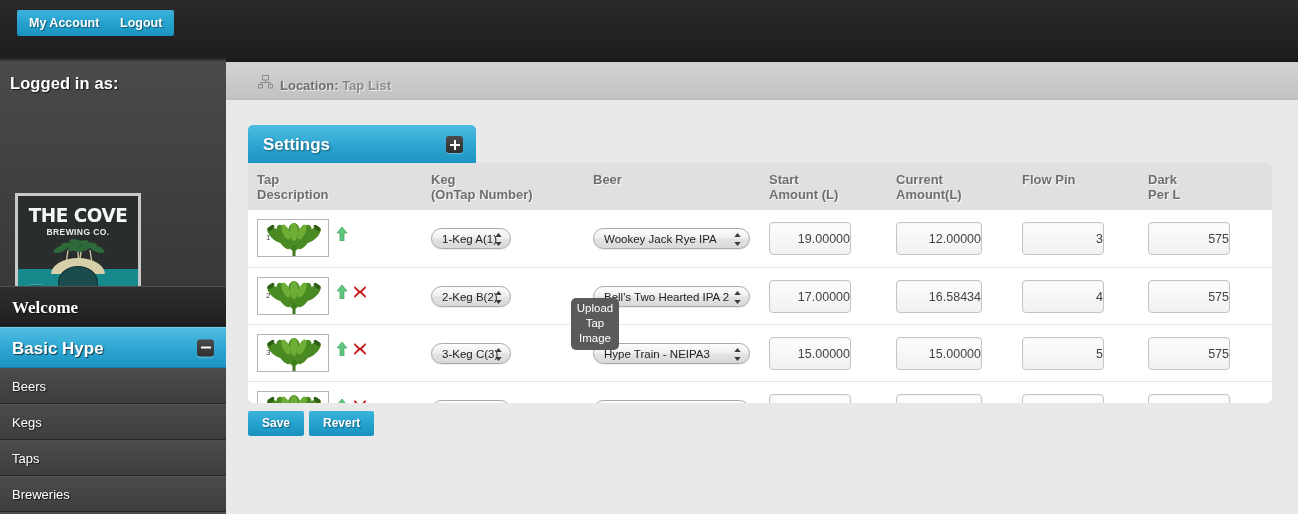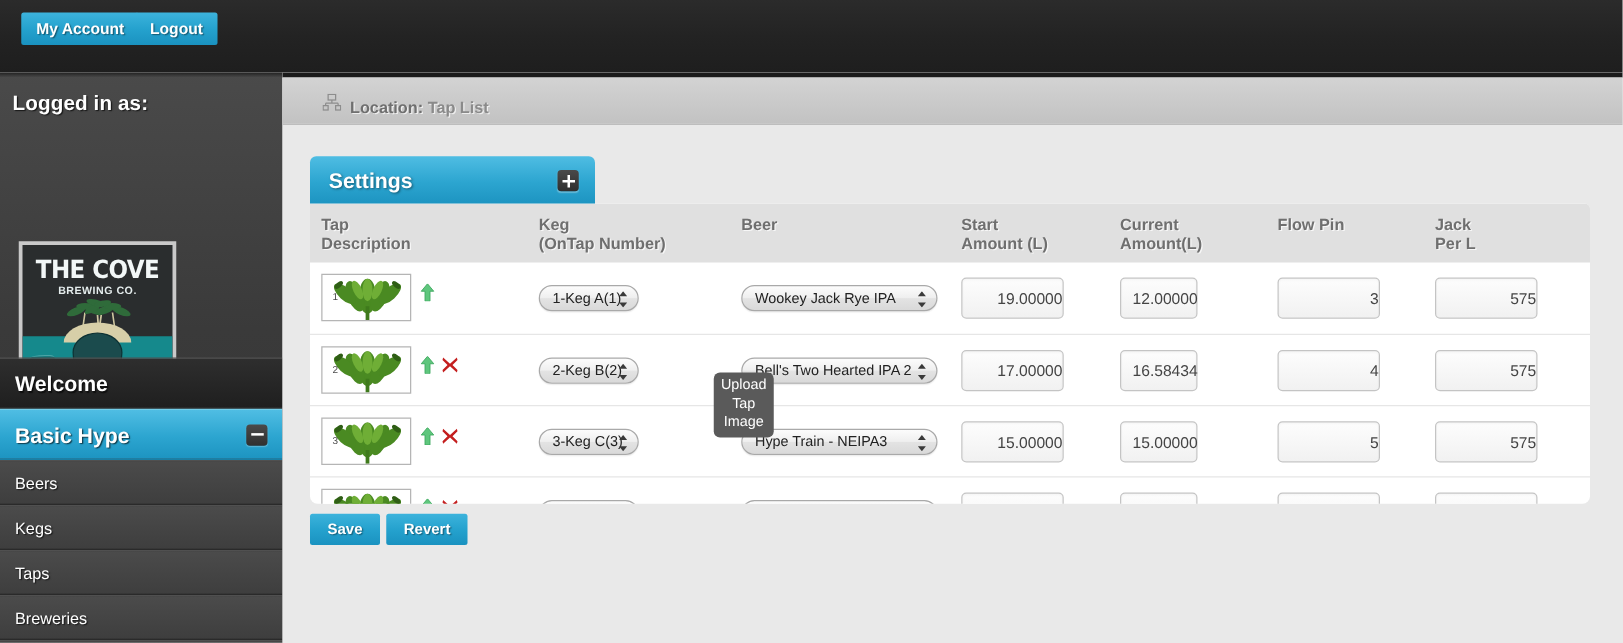--- a/index.html
+++ b/index.html
@@ -107,20 +107,21 @@
     border-bottom: 1px solid #2a2a2a;
     border-top: 1px solid #505050;
     background: linear-gradient(to bottom, #4b4b4b 0%, #3e3e3e 100%);
     text-shadow: 1px 1px 1px rgba(0,0,0,.65);
     cursor: pointer;
   }
   .nav-item.header {
     height: 41px; line-height: 41px;
     font-size: 17px; font-weight: bold;
     background: linear-gradient(to bottom, #2e2e2e 0%, #1f1f1f 100%);
+    font-family: Liberation Serif, serif;
   }
   .nav-item.active {
     height: 41px; line-height: 41px;
     font-size: 17px; font-weight: bold;
     background: linear-gradient(to bottom, #4fbde3 0%, #2ca5d0 55%, #1d94c1 100%);
     border-top: 1px solid #72cde9;
     border-bottom: 1px solid #177fa6;
   }
   .nav-toggle {
     position: absolute; right: 12px; top: 50%;
@@ -264,21 +265,21 @@
     position: absolute; height: 33px;
     background: linear-gradient(to bottom, #fdfdfd 0%, #f1f1f1 100%);
     border: 1px solid #c4c4c4; border-radius: 4px;
     font-size: 12.5px; color: #444;
     line-height: 32px; padding-left: 9px;
     box-shadow: inset 0 1px 2px rgba(0,0,0,.04);
     cursor: text;
     text-align: right;
   }
   .inp-start { left: 521px; top: 12px; width: 82px; }
-  .inp-cur   { left: 648px; top: 12px; width: 62px; }
+  .inp-cur   { left: 648px; top: 12px; width: 86px; }
   .inp-flow  { left: 774px; top: 12px; width: 82px; }
   .inp-count { left: 900px; top: 12px; width: 82px; }
 
   
   .fbtn {
     position: absolute; top: 353px;
     height: 25px; line-height: 25px;
     background: linear-gradient(to bottom, #3cb3dc 0%, #25a2ce 50%, #1a92c0 100%);
     border: none; border-radius: 2px;
     color: #fff; font-size: 12px; font-weight: bold;
@@ -390,21 +391,21 @@
       <div class="th" style="left:521px;">
         <span>Start</span><br><span>Amount (L)</span>
       </div>
       <div class="th" style="left:648px;">
         <span>Current</span><br><span>Amount(L)</span>
       </div>
       <div class="th" style="left:774px;">
         <span>Flow Pin</span>
       </div>
       <div class="th" style="left:900px;">
-        <span>Jack</span><br><span>Per L</span>
+        <span>Dark</span><br><span>Per L</span>
       </div>
     </div>
 
     <div id="rows">
         <div class="trow first" style="top: 47px;">
           <div class="thumb">
        <svg class="leaf-svg" width="56" height="36" viewBox="0 0 56 36">
   <g fill="#4a8a22">
     <ellipse cx="28" cy="16" rx="7" ry="14"></ellipse>
     <ellipse cx="18" cy="16" rx="6" ry="13" transform="rotate(-24 18 16)"></ellipse>

